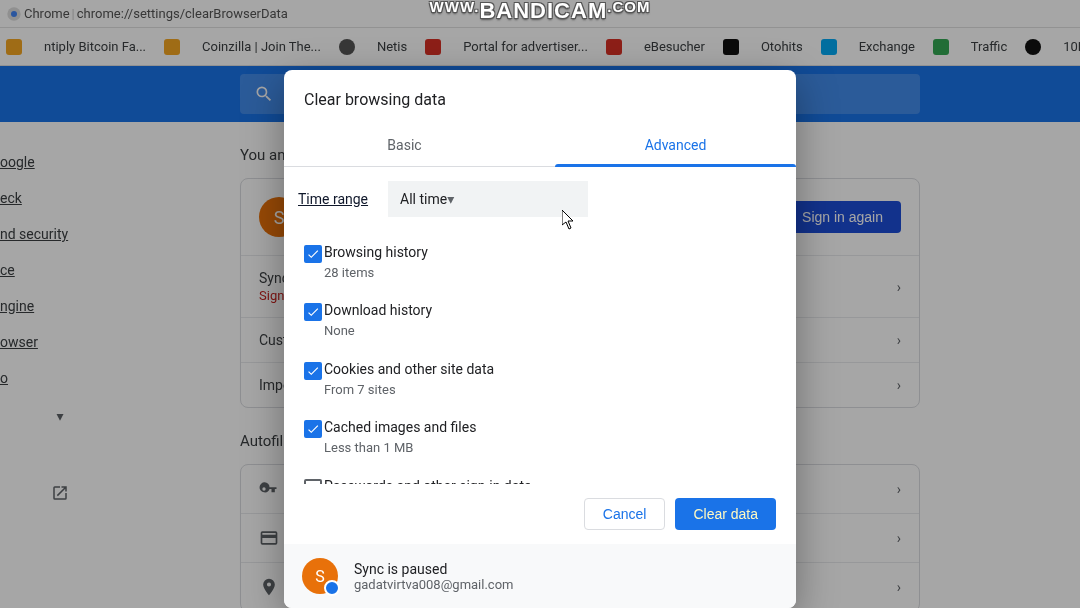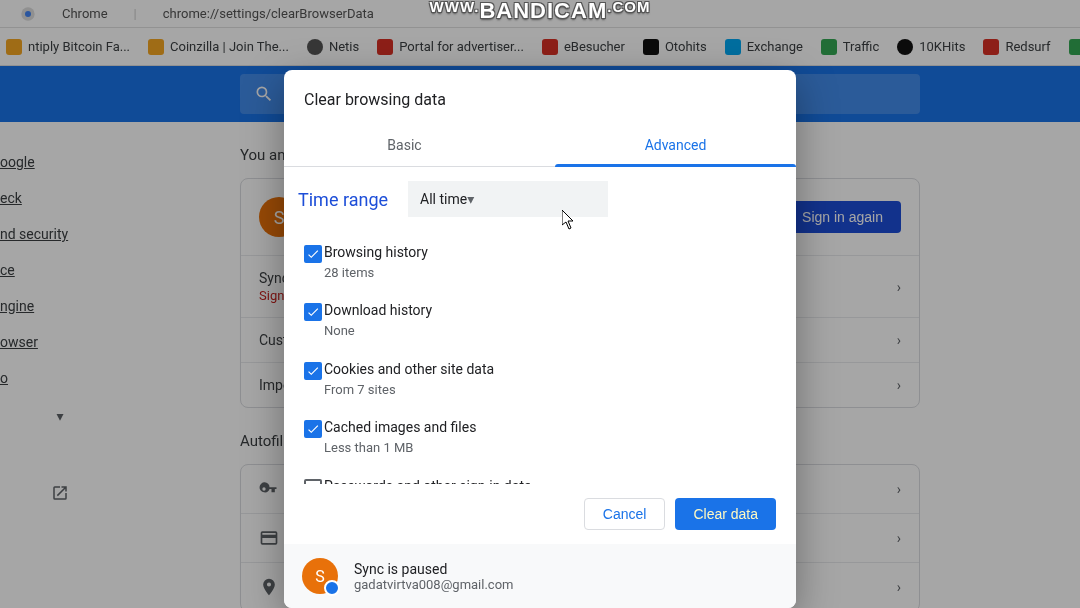--- a/index.html
+++ b/index.html
@@ -10,43 +10,43 @@
     overflow: hidden;
     background: #fff;
     position: relative;
   }
 
   
   .top-bar {
     height: 28px;
     display: flex;
     align-items: center;
-    gap: 26px;
-    padding: 0 20px;
+    gap: 2px;
+    padding: 0 6px;
     border-bottom: 1px solid #e0e0e0;
     background: #fff;
     font-size: 13px;
     color: #555;
   }
   .top-bar .chrome-icon { width: 16px; height: 16px; }
   .top-bar .divider { color: #ccc; }
 
   
   .bookmarks-bar {
     height: 38px;
     display: flex;
     align-items: center;
     gap: 18px;
     padding: 0 6px;
     border-bottom: 1px solid #e0e0e0;
     background: #fff;
     font-size: 13px;
     color: #3c4043;
   }
-  .bookmarks-bar .bm-item { display: flex; gap: 6px; white-space: nowrap; cursor: pointer; }
+  .bookmarks-bar .bm-item { display: flex; gap: 22px; white-space: nowrap; cursor: pointer; }
   .bookmarks-bar .bm-favicon { width: 16px; height: 16px; display: inline-block; border-radius: 3px; }
 
   
   .page-bg {
     background: #fff;
     height: calc(608px - 66px);
     position: relative;
   }
 
   
@@ -175,21 +175,21 @@
   .dialog-body {
     flex:1;
     overflow-y: scroll;
     padding: 14px 14px 0;
     position:relative;
   }
   .dialog-body::-webkit-scrollbar { width: 12px; }
   .dialog-body::-webkit-scrollbar-thumb { background: #bdc1c6; border-radius: 6px;}
   .dialog-body::-webkit-scrollbar-track { background: #f1f3f4;}
   .range-row { display:flex; align-items:center; gap: 20px; margin-bottom: 16px;}
-  .range-label { font-size:18px; color:#1d4ed8;}
+  .range-label { font-size:14px; color:#0f172a;text-decoration:underline;}
   .range-select {
     flex: 0 0 200px;
     height: 36px;
     background:#f1f3f4;
     border:none;
     border-radius:0;
     padding: 0 12px;
     font-size:14px;
     color:#202124;
     display:flex;

